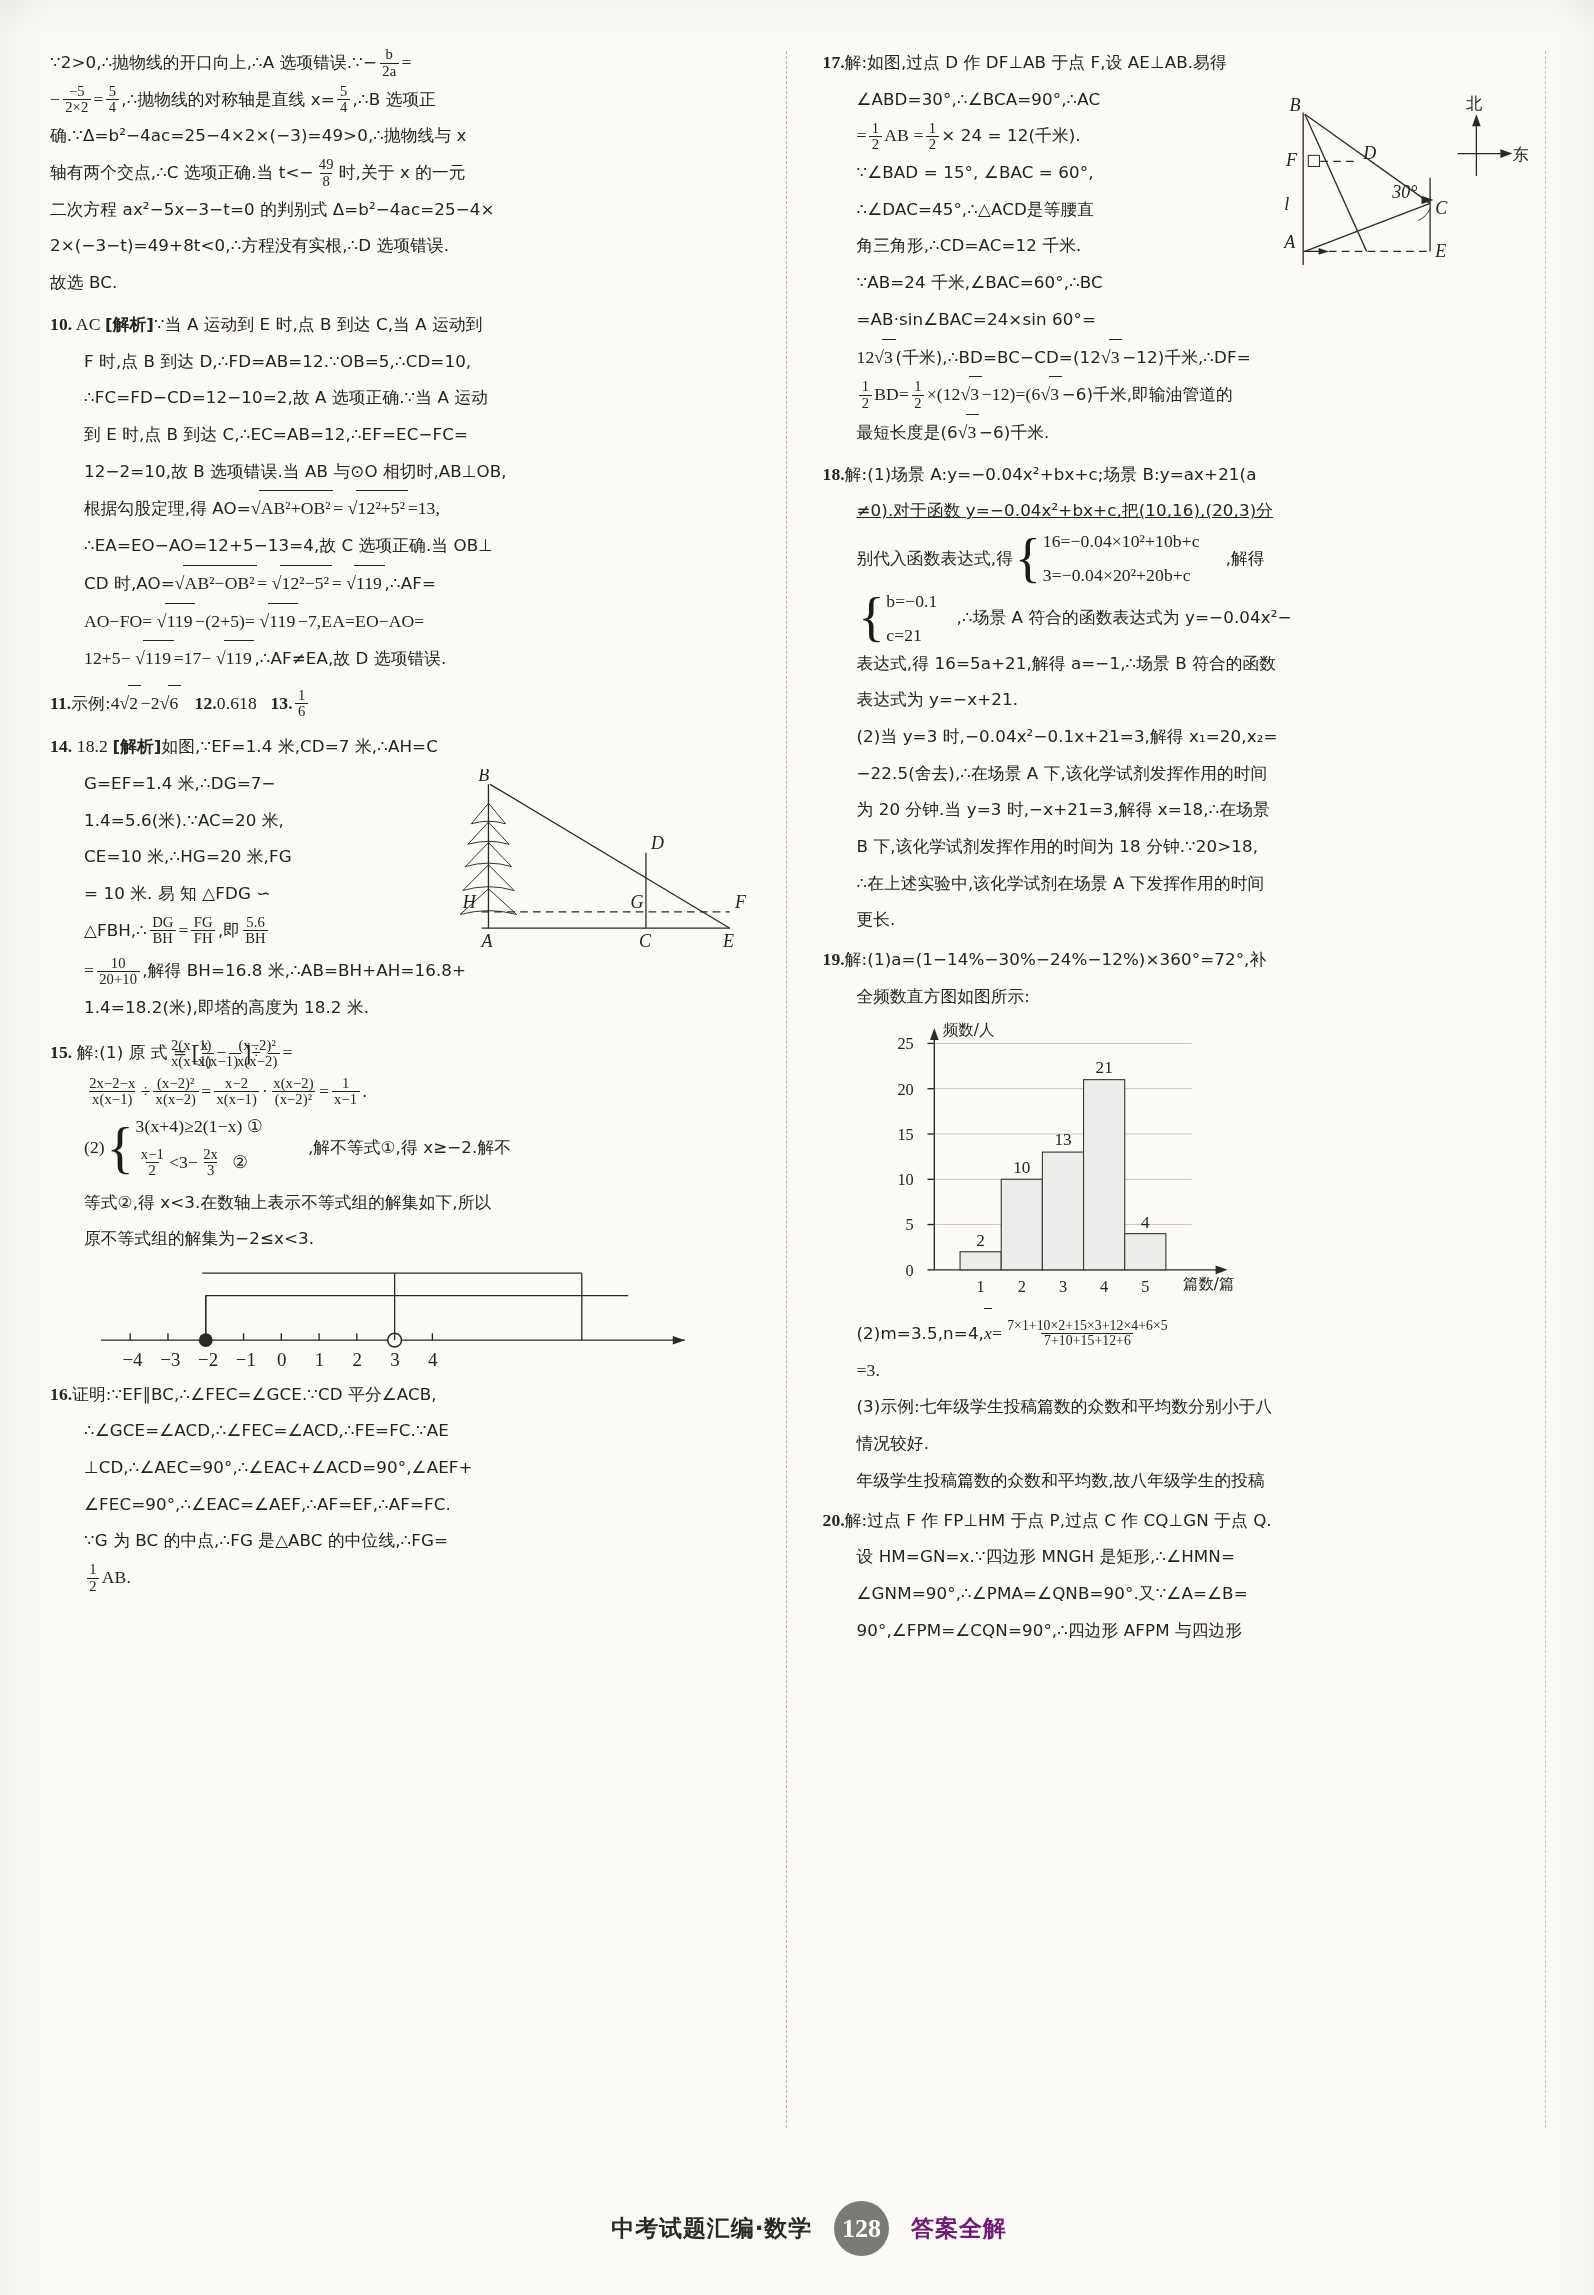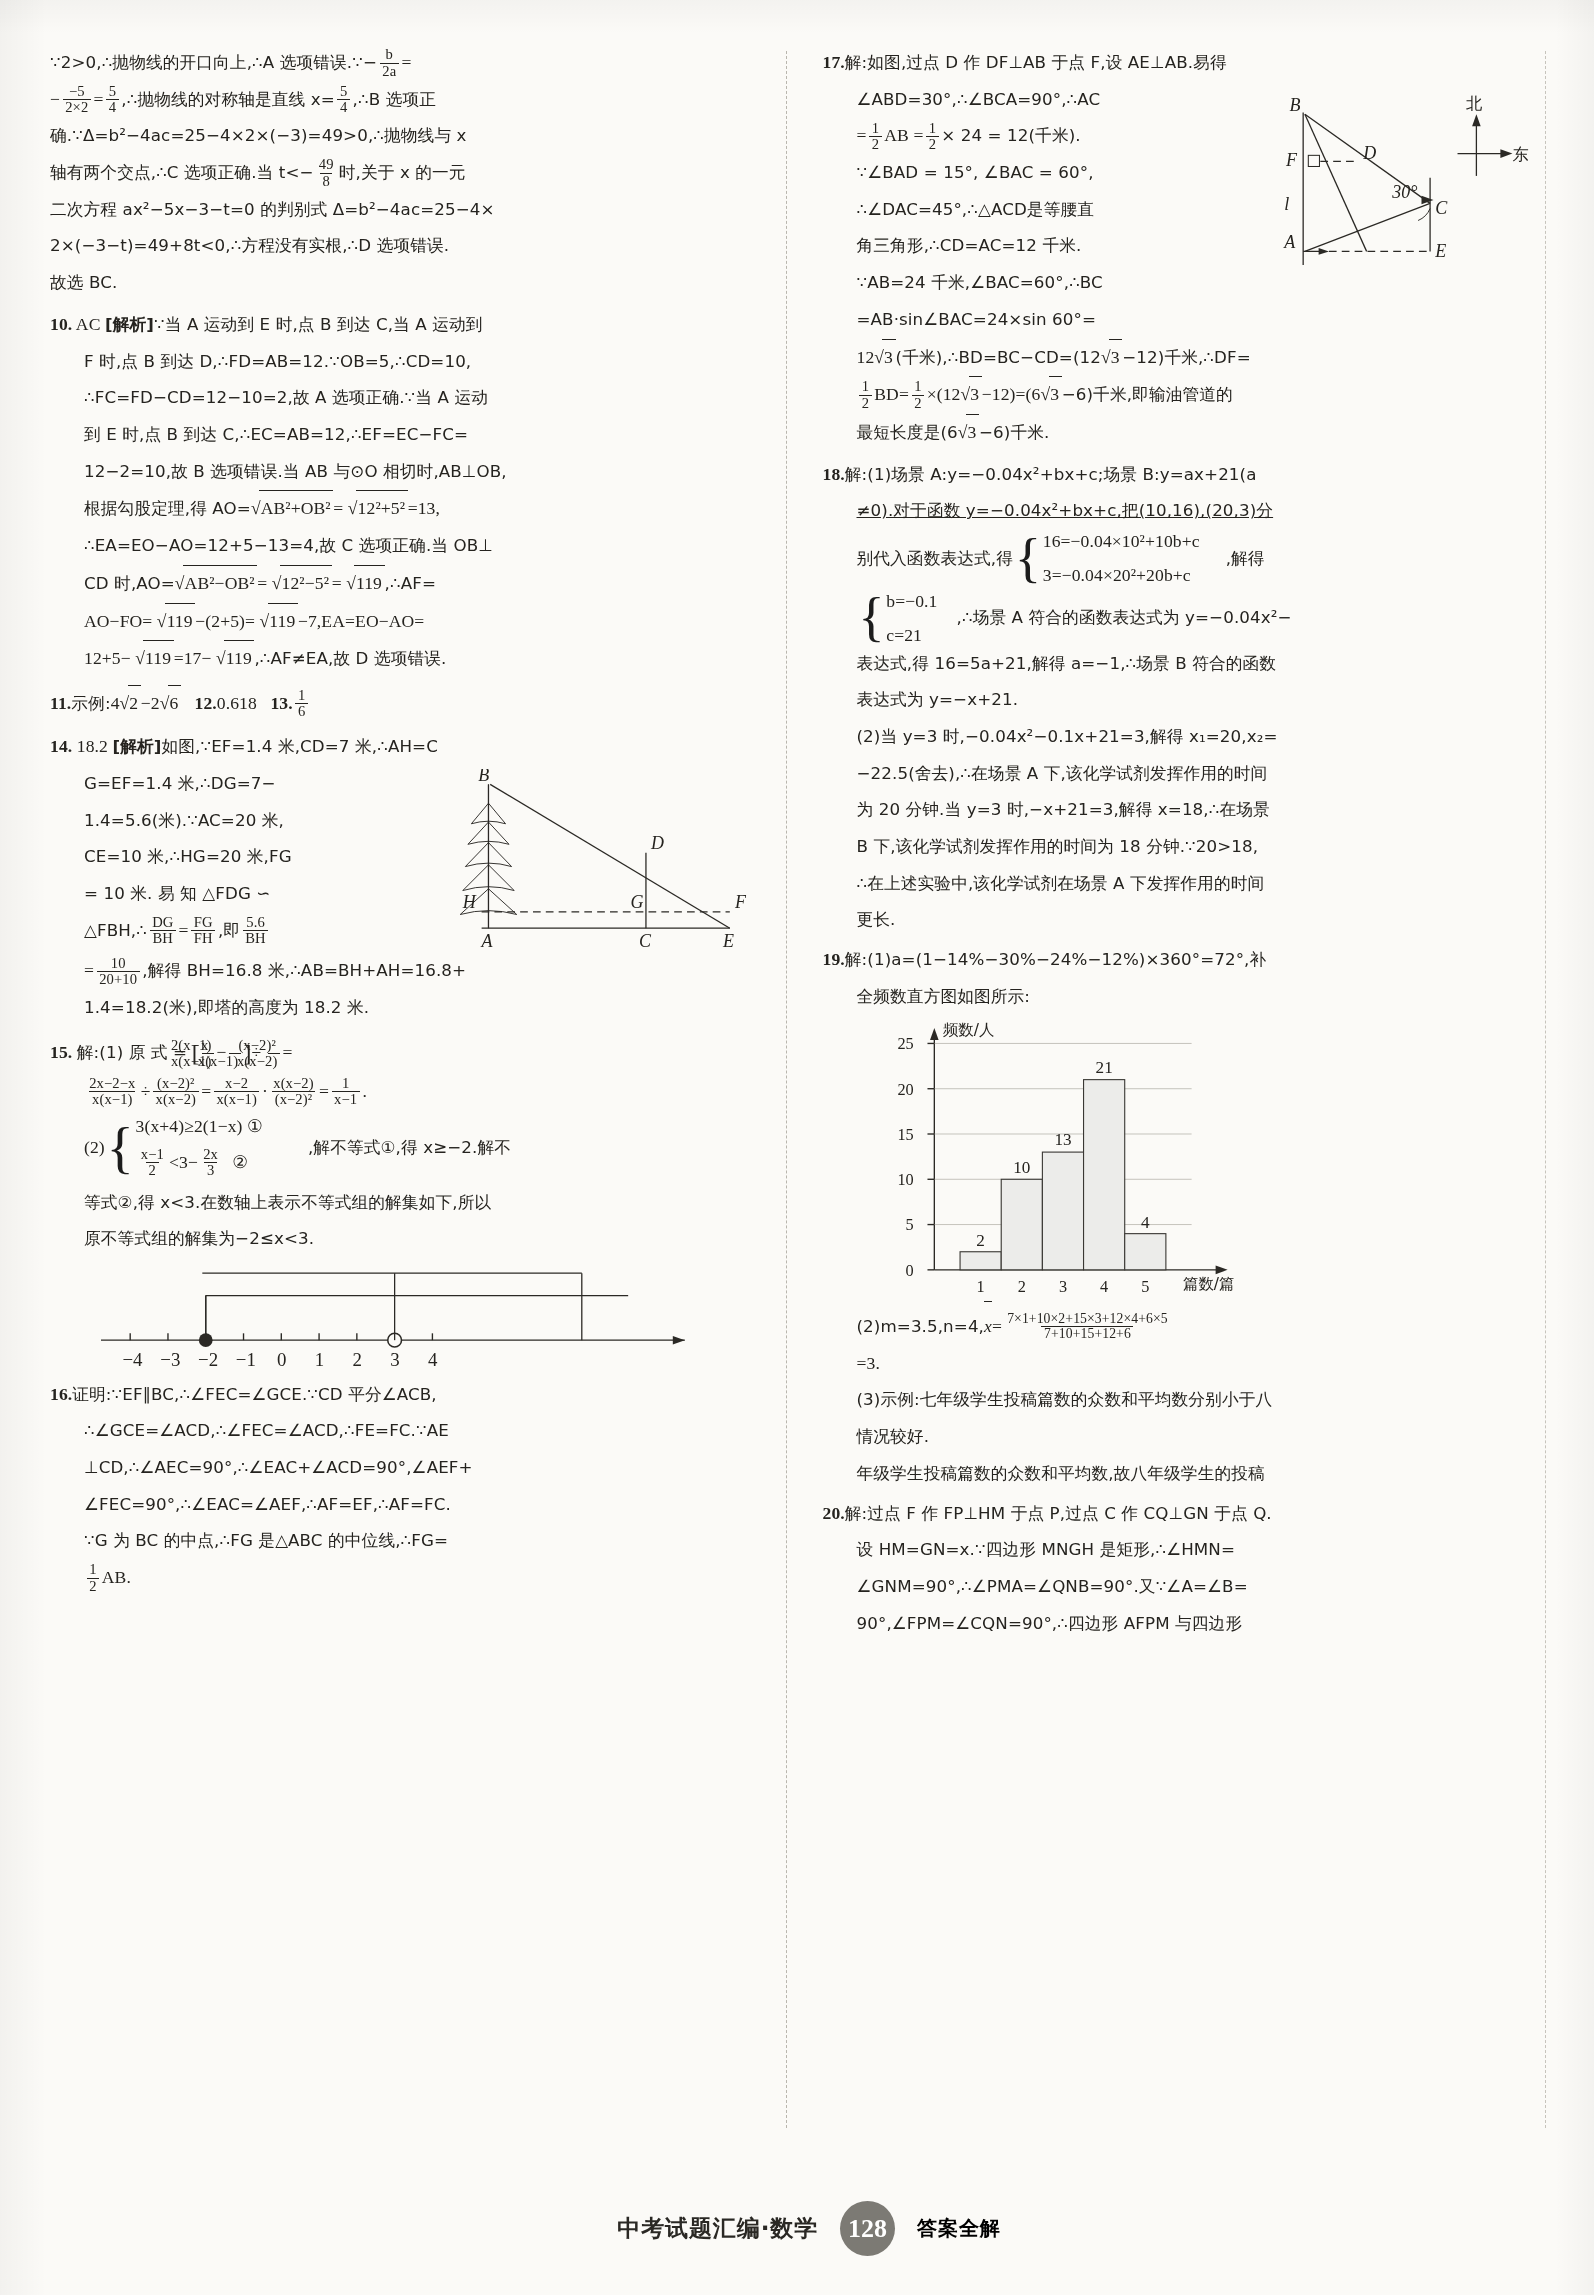--- a/index.html
+++ b/index.html
@@ -102,21 +102,21 @@
     width:55px;height:55px;border-radius:50%;
     background:#7c7a74;
     color:#ffffff;
     display:inline-flex;align-items:center;justify-content:center;
     font-family:"Liberation Serif",serif;
     font-size:26px;font-weight:bold;
     margin:0 22px;
   }
   .footer-sub{
     font-family:"DejaVu Sans",sans-serif;
-    font-size:20px;font-weight:bold;color:#000000;
+    font-size:23px;font-weight:bold;color:#701a75;
     letter-spacing:0.9px;
   }
   svg{display:block;}
   .bar{fill:#ececea;stroke:#3a3834;stroke-width:1.3;}
   .axisline{stroke:#2b2925;stroke-width:1.6;fill:none;}
   .gridline{stroke:#b5b2aa;stroke-width:0.9;fill:none;}
   .ticklbl{font-family:"Liberation Serif",serif;font-size:19px;fill:#25231f;}
   .barlbl{font-family:"Liberation Serif",serif;font-size:20px;fill:#25231f;}
   .axlbl{font-family:"DejaVu Sans",sans-serif;font-size:18px;fill:#25231f;}
   .figline{stroke:#2b2925;stroke-width:1.5;fill:none;}
@@ -548,21 +548,21 @@
 
           <text class="ticklbl" x="144" y="322" text-anchor="middle">1</text>
           <text class="ticklbl" x="192" y="322" text-anchor="middle">2</text>
           <text class="ticklbl" x="240" y="322" text-anchor="middle">3</text>
           <text class="ticklbl" x="288" y="322" text-anchor="middle">4</text>
           <text class="ticklbl" x="336" y="322" text-anchor="middle">5</text>
           <text class="axlbl" x="380" y="318">篇数/篇</text>
         </svg>
       </div>
 
-      <div class="blk" style="padding-left:34px;margin-top:10px;">
+      <div class="blk" style="padding-left:34px;margin-top:17px;">
         <span class="zh">(2)m=3.5,n=4,</span><span style="display:inline-block;position:relative;"><span style="position:absolute;left:0;right:0;top:-7.7px;border-top:1px solid #25231f;"></span><i>x</i></span><span>=</span><span class="frac" style="font-size:13.7px;">
             <span class="n">7×1+10×2+15×3+12×4+6×5</span>
             <span class="d">7+10+15+12+6</span>
           </span>
       </div>
       <div class="blk" style="padding-left:34px;">=3.</div>
       <div class="blk zh" style="padding-left:34px;">(3)示例:七年级学生投稿篇数的众数和平均数分别小于八</div>
       <div class="blk zh" style="padding-left:34px;">情况较好.</div>
       <div class="blk zh" style="padding-left:34px;">年级学生投稿篇数的众数和平均数,故八年级学生的投稿</div>
 

